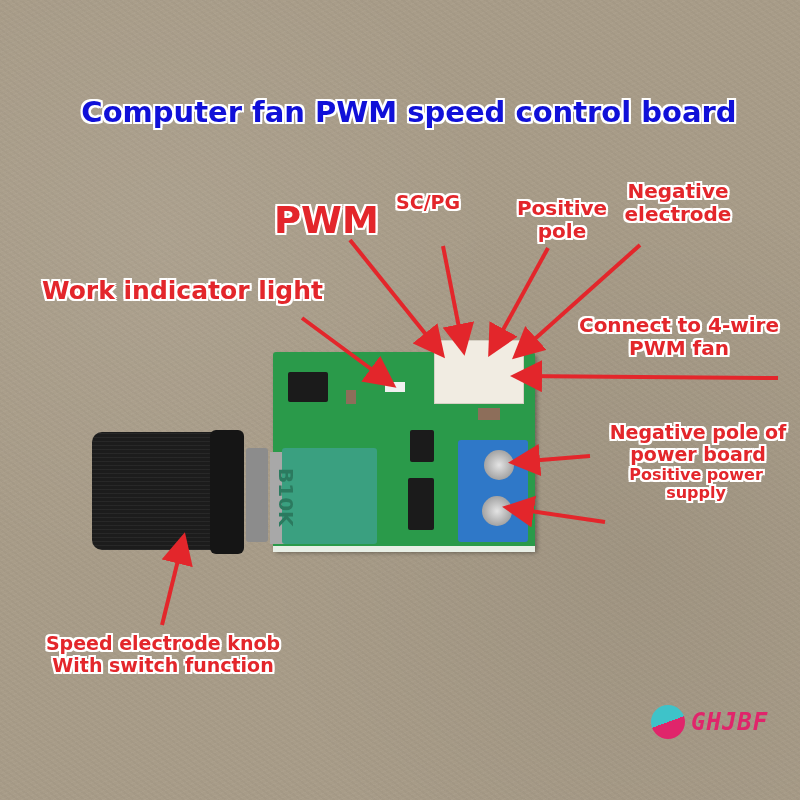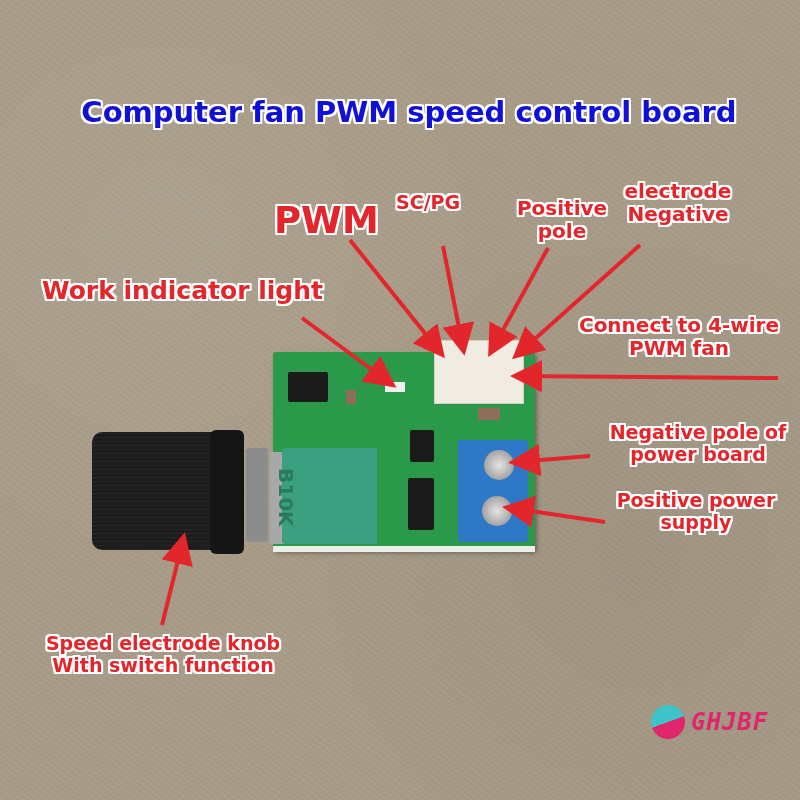--- a/index.html
+++ b/index.html
@@ -80,33 +80,33 @@
   </g>
 </svg>
 
 <div class="label" style="left:274px;top:200px;font-size:37px;">PWM</div>
 <div class="label" style="left:396px;top:192px;font-size:19px;">SC/PG</div>
 <div class="label" style="left:512px;top:180px;width:100px;font-size:20px;margin-top:17px;">
   <div>Positive</div>
   <div>pole</div>
 </div>
 <div class="label" style="left:618px;top:180px;width:120px;font-size:20px;">
+  <div>Negative</div>
   <div>electrode</div>
-  <div>Negative</div>
 </div>
 <div class="label" style="left:42px;top:277px;font-size:25px;">Work indicator light</div>
 <div class="label" style="left:562px;top:314px;width:234px;font-size:20px;">
   <div>Connect to 4-wire</div>
   <div>PWM fan</div>
 </div>
 <div class="label" style="left:596px;top:422px;width:204px;font-size:19px;">
   <div>Negative pole of</div>
   <div>power board</div>
 </div>
-<div class="label" style="left:606px;top:490px;width:180px;font-size:19px;">
+<div class="label" style="left:606px;top:466px;width:180px;font-size:16px;">
   <div>Positive power</div>
   <div>supply</div>
 </div>
 <div class="label" style="left:28px;top:633px;width:270px;font-size:19px;">
   <div>Speed electrode knob</div>
   <div>With switch function</div>
 </div>
 
 <div class="logo">
   <div class="logo-circle"></div>

